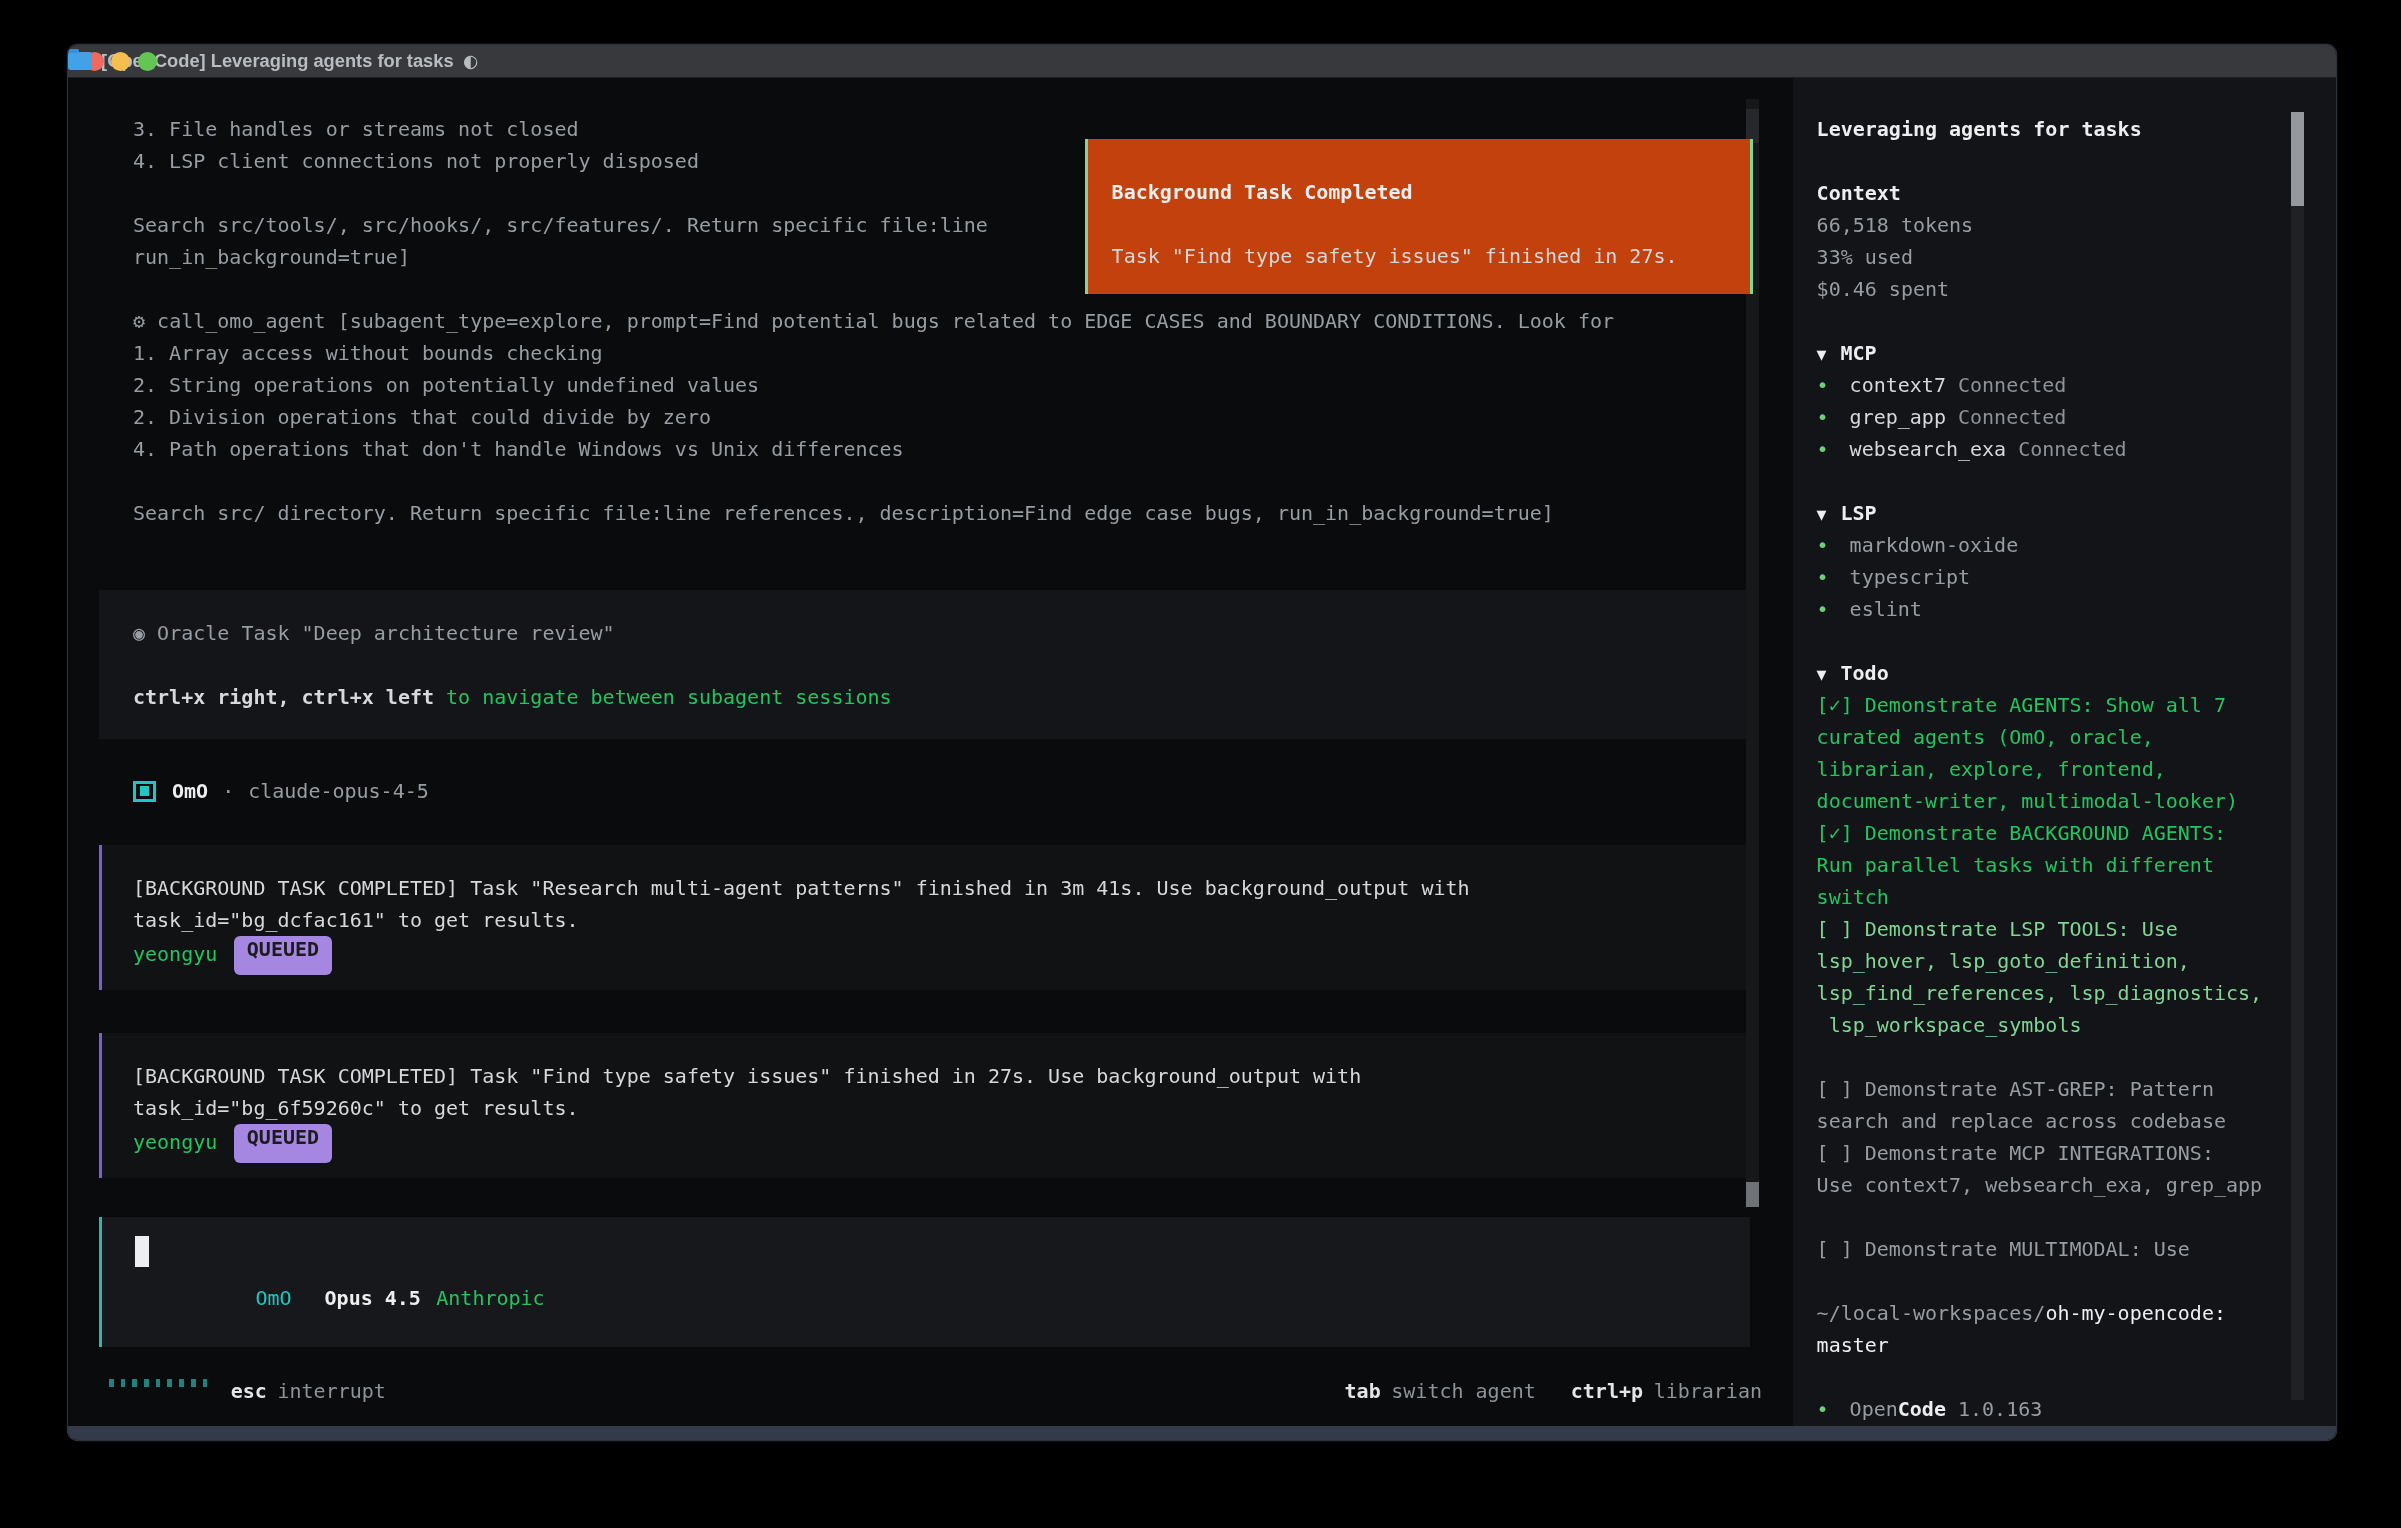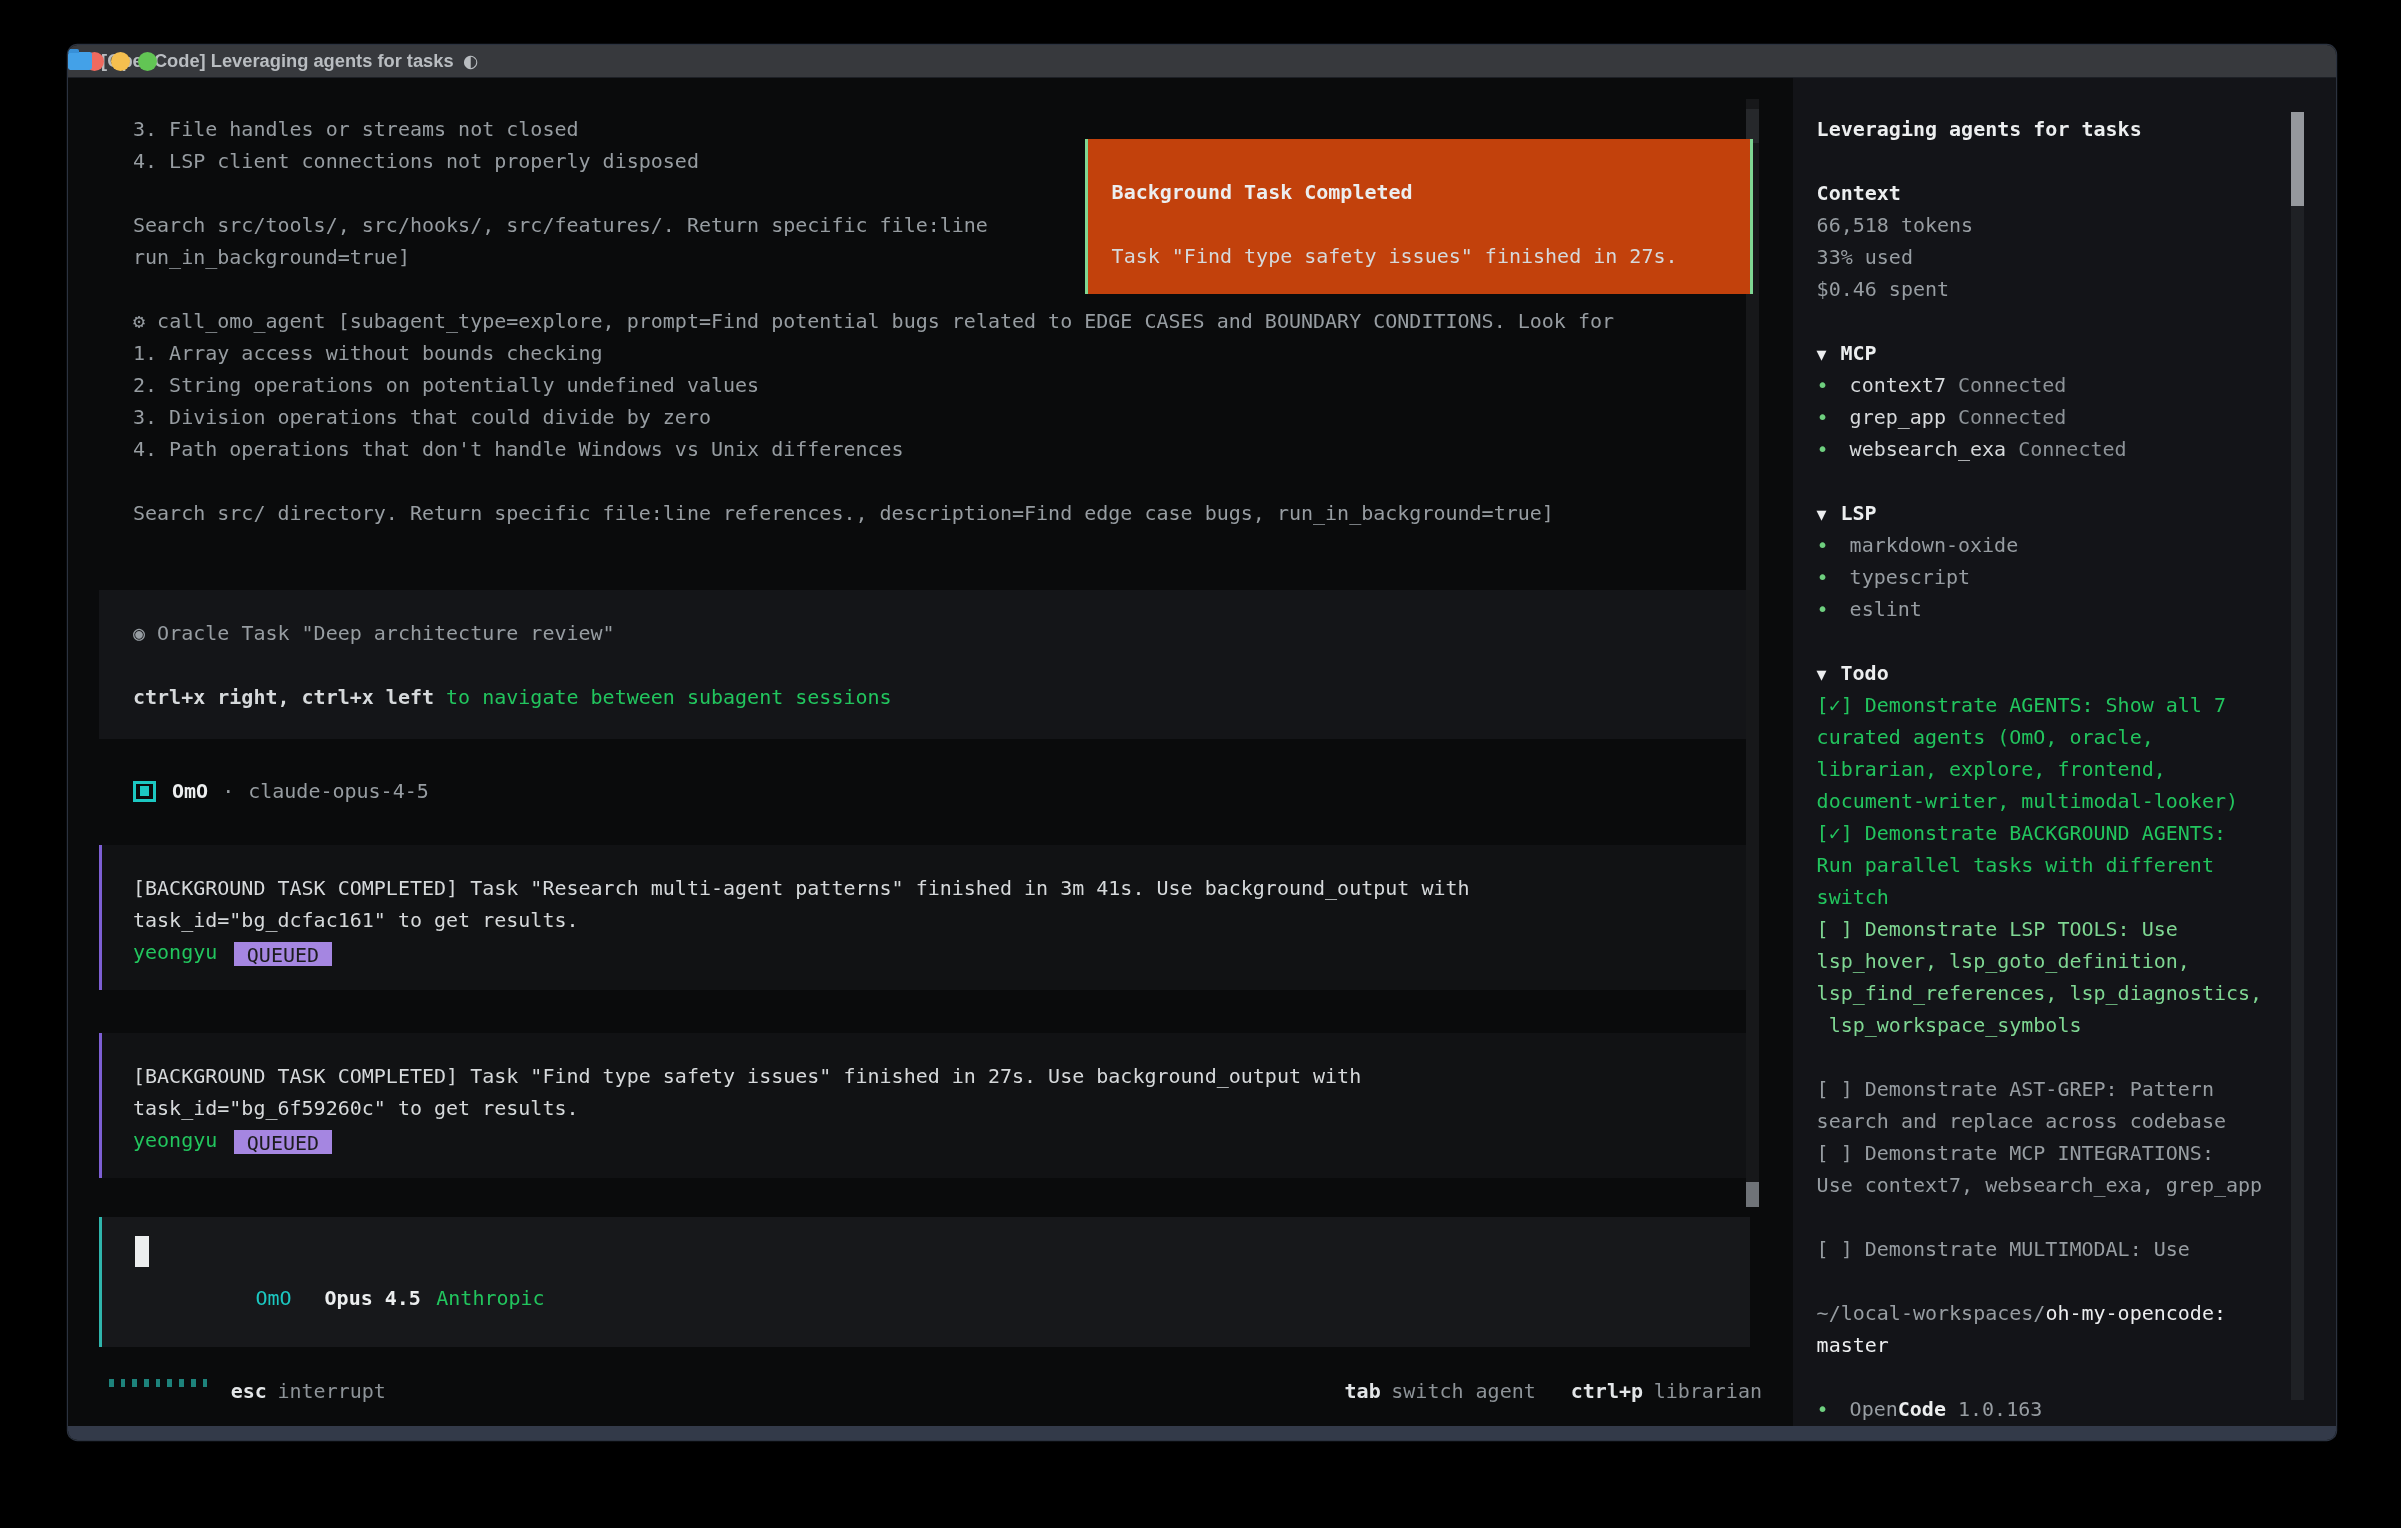--- a/index.html
+++ b/index.html
@@ -60,22 +60,22 @@
     display:flex; align-items:center; justify-content:center; }
   .agent-icon i { display:block; width:9.5px; height:9.5px; background:#1cc8c2; }
   .agent-header .dot { color:#979da2; margin:0 14px; }
   
   .task-box {
     position:absolute; left:31px; width:1651px; height:145px;
     background:#111214; border-left:3px solid #7d5fd4; padding:27px 0 0 31px;
   }
   .task-box.one { top:767px; } .task-box.two { top:955px; }
   .badge {
-    display:inline-block; background:#a586e1; color:#1c1c1e; font-weight:normal;
-    height:24px; line-height:27px; padding:0 13px; margin-left:16.5px; vertical-align:middle; font-size:20px;
+    display:inline-block; background:#a586e1; color:#1c1c1e; font-weight:bold;
+    height:39px; line-height:27px; padding:0 13px; margin-left:16.5px; vertical-align:middle; font-size:20px;border-radius:6px;
   }
   
   .input-box {
     position:absolute; left:31px; top:1139px; width:1651px; height:130px;
     background:#17181b; border-left:3px solid #2fb5ac;
   }
   .cursor { position:absolute; left:33px; top:19px; width:14px; height:31px; background:#eceeef; }
   .model-row { position:absolute; left:33px; bottom:13px; font-size:20px; white-space:pre; }
   .model-row .name { margin-left:33px; } .model-row .provider { margin-left:15.4px; }
   
@@ -124,21 +124,21 @@
       <div class="term-log">
         <div class="row t-dim">3. File handles or streams not closed</div>
         <div class="row t-dim">4. LSP client connections not properly disposed</div>
         <div class="row"></div>
         <div class="row t-dim">Search src/tools/, src/hooks/, src/features/. Return specific file:line</div>
         <div class="row t-dim">run_in_background=true]</div>
         <div class="row"></div>
         <div class="row t-dim"><span>⚙</span><span> call_omo_agent [subagent_type=explore, prompt=Find potential bugs related to EDGE CASES and BOUNDARY CONDITIONS. Look for</span></div>
         <div class="row t-dim">1. Array access without bounds checking</div>
         <div class="row t-dim">2. String operations on potentially undefined values</div>
-        <div class="row t-dim">3. Division operations that could divide by zero</div>
+        <div class="row t-dim">2. Division operations that could divide by zero</div>
         <div class="row t-dim">4. Path operations that don't handle Windows vs Unix differences</div>
         <div class="row"></div>
         <div class="row t-dim">Search src/ directory. Return specific file:line references., description=Find edge case bugs, run_in_background=true]</div>
       </div>
 
       <div class="toast">
         <div class="row t-bold">Background Task Completed</div>
         <div class="row"></div>
         <div class="row t-body">Task "Find type safety issues" finished in 27s.</div>
       </div>

